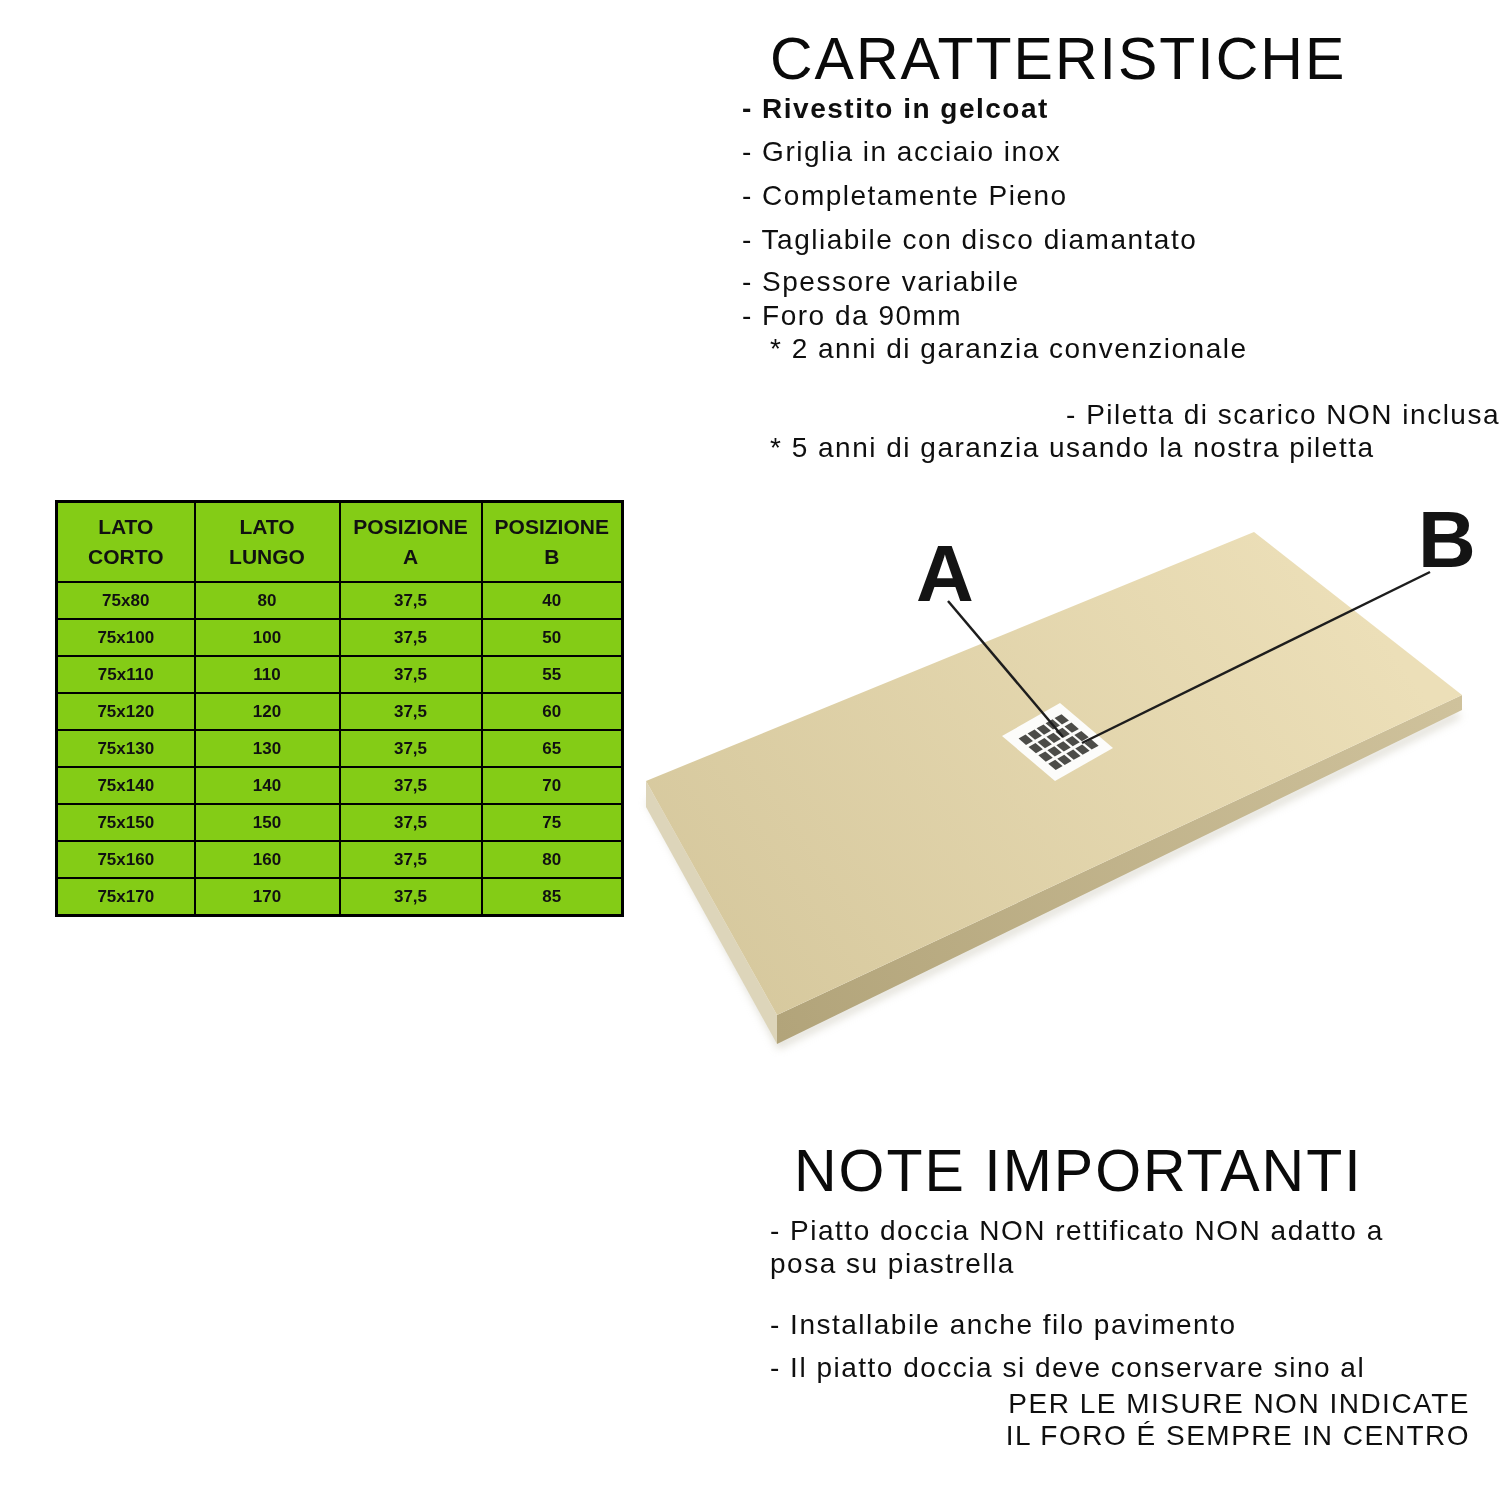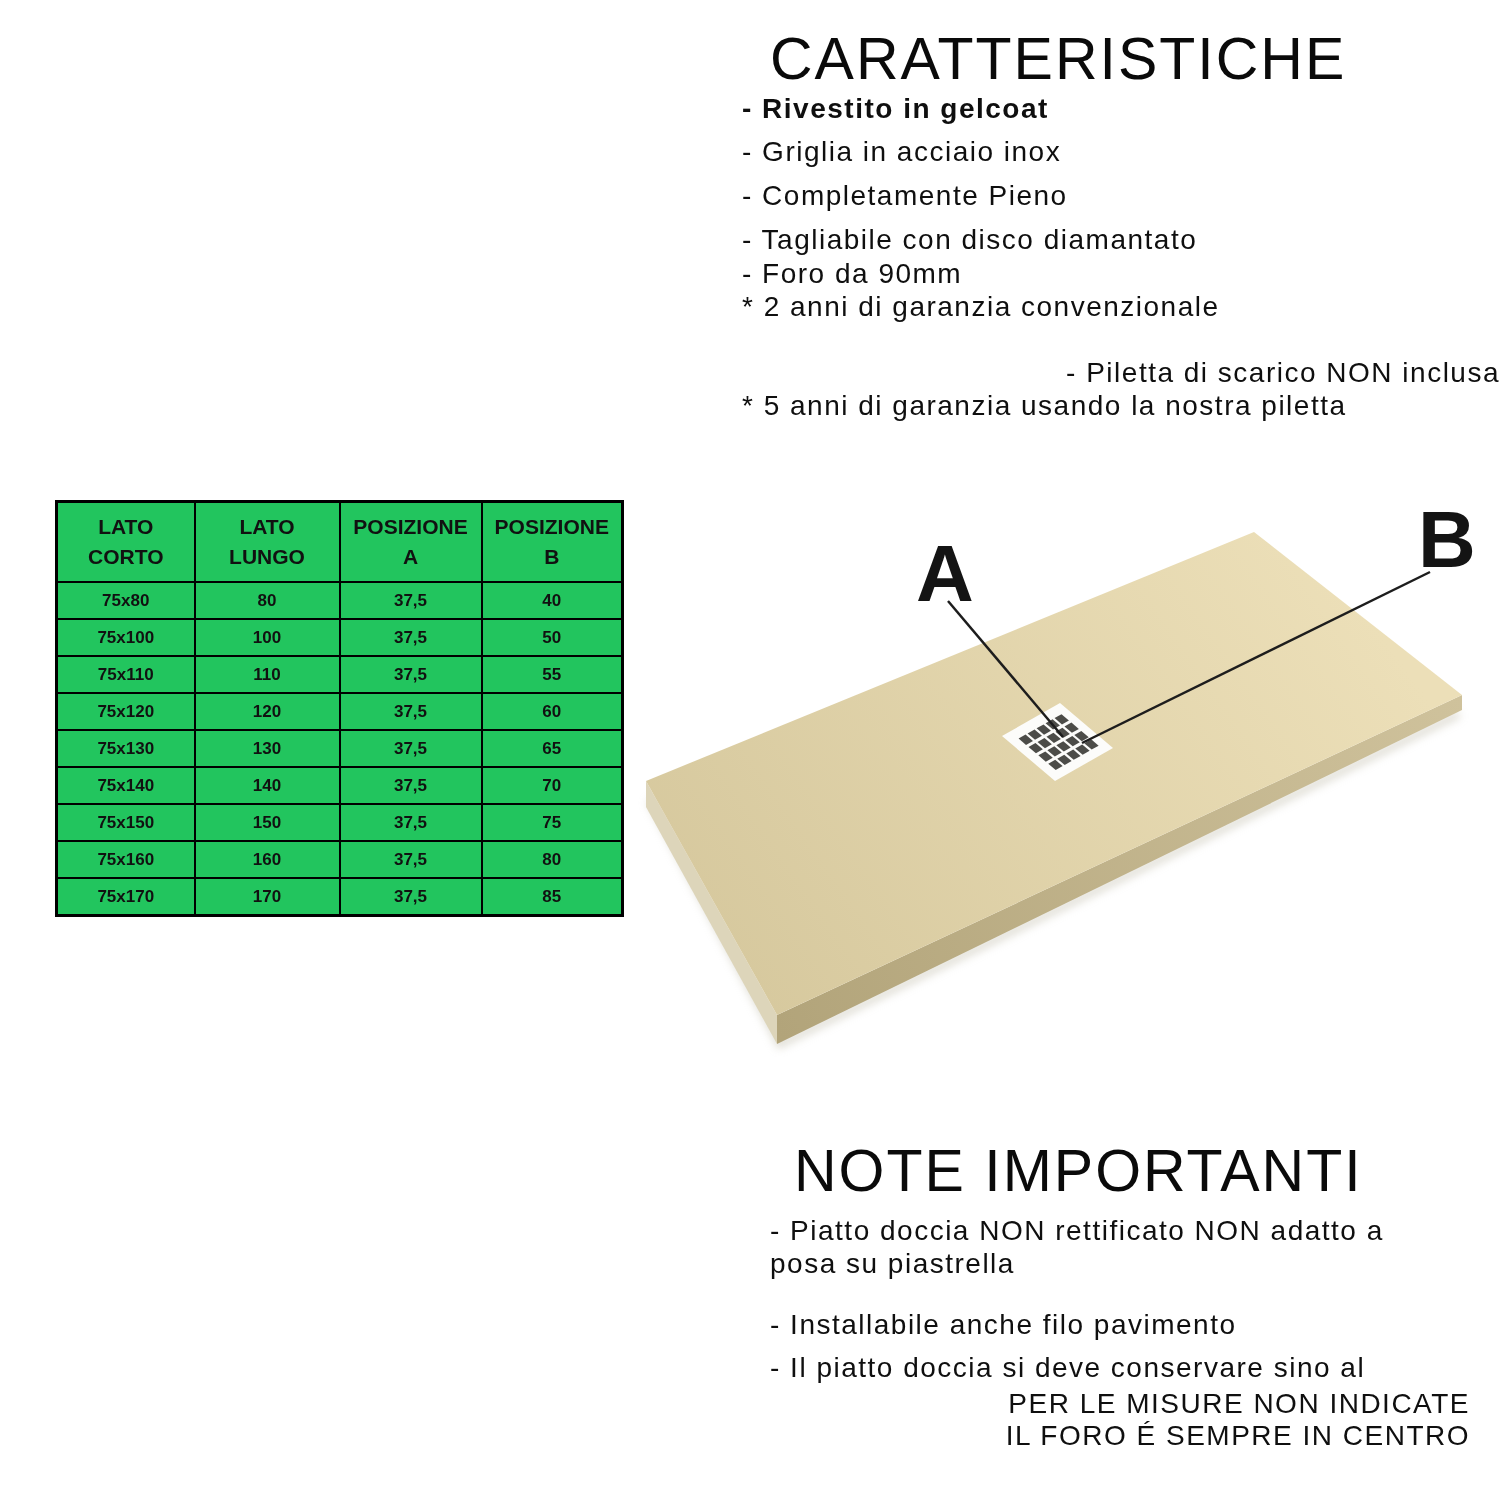--- a/index.html
+++ b/index.html
@@ -11,26 +11,26 @@
   .char-block{position:absolute;left:742px;top:0;width:758px;}
   .big-title{
     font-size:59px;line-height:62px;letter-spacing:2px;color:#0a0a0a;
     white-space:nowrap;
   }
   .char-block .big-title{margin:28px 0 0 28px;}
   .feature-line{
     font-size:28px;line-height:33px;letter-spacing:1.5px;color:#0f0f0f;white-space:nowrap;
   }
   .m19{margin-top:2px;font-weight:bold;} .m10{margin-top:10px;} .m11{margin-top:11px;}
-  .m9{margin-top:9px;}  .m1{margin-top:1px;}  .m0{margin-top:0;}
+  .m9{margin-top:9px;}  .m1{margin-top:1px;}  .m0{margin-top:0;margin-left:28px;}
   .m33{margin-top:33px;text-align:right;}
   
   .size-table{
     position:absolute;left:55px;top:500px;border-collapse:collapse;
-    border:3px solid #000;background:#22c55e;table-layout:fixed;
+    border:3px solid #000;background:#84cc16;table-layout:fixed;
   }
   .size-table td,.size-table th{
     border:2px solid #000;text-align:center;vertical-align:middle;
     font-weight:bold;color:#111;padding:0;
   }
   .size-table th{height:78px;font-size:21px;line-height:30px;}
   .size-table td{height:35px;font-size:17px;}
   .h-line{display:block;}
   
   .tray-svg{position:absolute;left:600px;top:480px;}
@@ -55,20 +55,21 @@
 <body>
 
 <div class="page">
 
   <div class="char-block">
     <div class="big-title">CARATTERISTICHE</div>
     <div class="feature-line m19">- Rivestito in gelcoat</div>
     <div class="feature-line m10">- Griglia in acciaio inox</div>
     <div class="feature-line m11">- Completamente Pieno</div>
     <div class="feature-line m11">- Tagliabile con disco diamantato</div>
+    <div class="feature-line m9">- Spessore variabile</div>
     <div class="feature-line m1">- Foro da 90mm</div>
     <div class="feature-line m0">* 2 anni di garanzia convenzionale</div>
     <div class="feature-line m33">- Piletta di scarico NON inclusa</div>
     <div class="feature-line m0">* 5 anni di garanzia usando la nostra piletta</div>
   </div>
 
   <table class="size-table">
     <colgroup>
       <col style="width:138px">
         <col style="width:145px">

